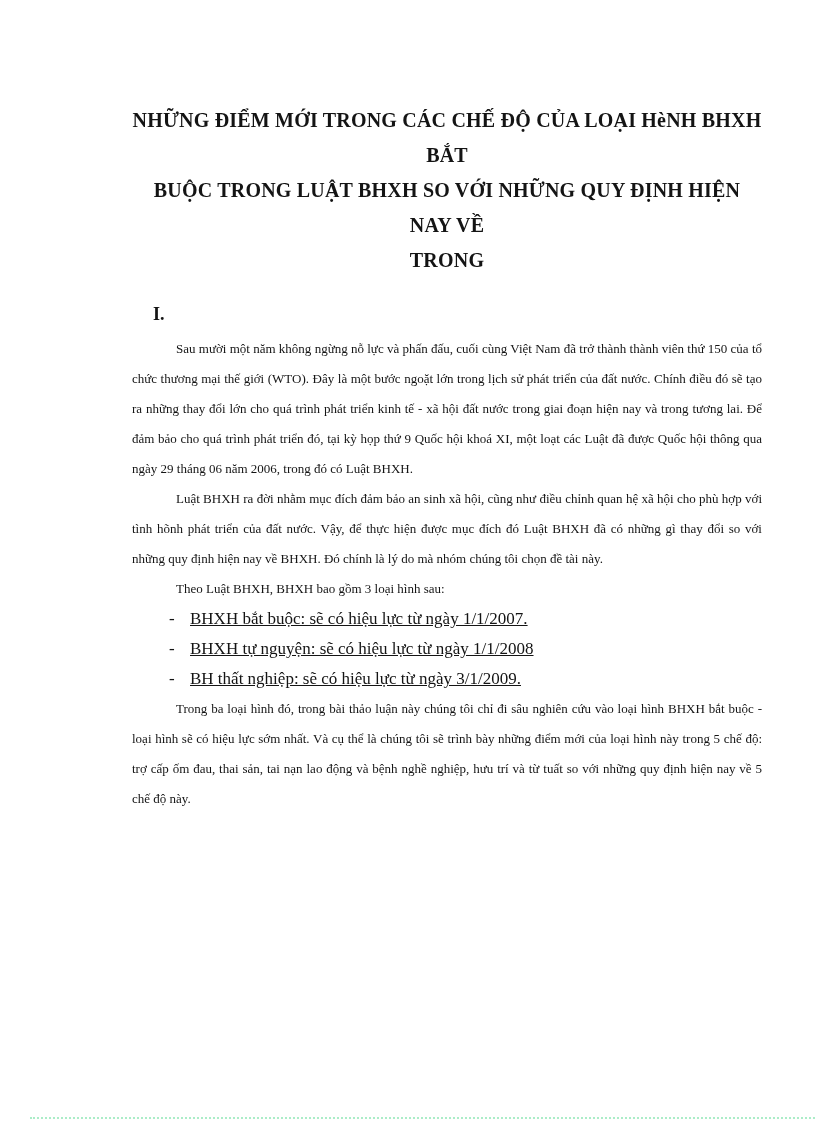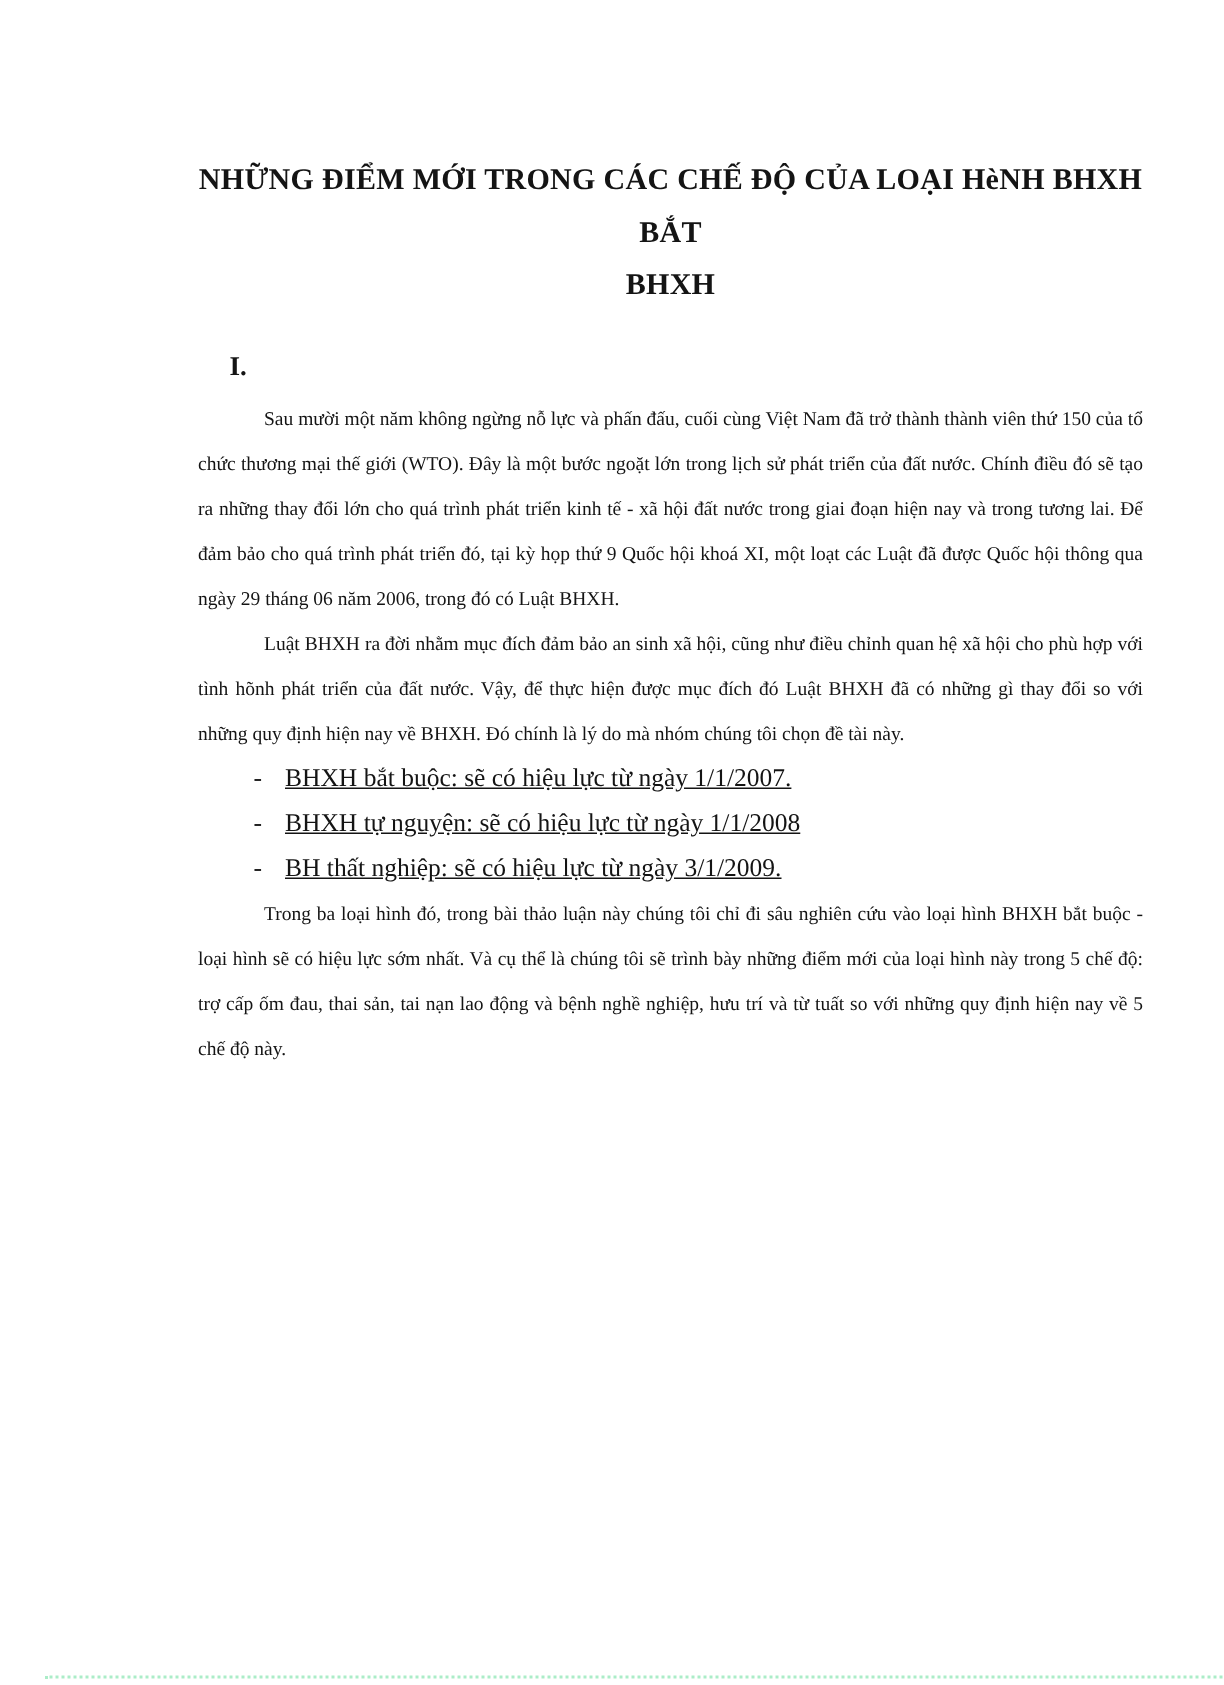--- a/index.html
+++ b/index.html
@@ -80,31 +80,33 @@
   }
 </style>
 </head>
 <body>
 
 <div class="page">
   <div class="content">
 
     <div class="doc-title">
       <div>NHỮNG ĐIỂM MỚI TRONG CÁC CHẾ ĐỘ CỦA LOẠI HèNH BHXH BẮT</div>
-      <div>BHXH</div>
+      <div>BUỘC TRONG LUẬT BHXH SO VỚI NHỮNG QUY ĐỊNH HIỆN NAY VỀ</div>
+      <div>TRONG</div>
     </div>
 
     <div class="section-heading">
       <span class="section-number">I.</span>
     </div>
 
     <p class="body-text first-para">Sau mười một năm không ngừng nỗ lực và phấn đấu, cuối cùng Việt Nam đã trở thành thành viên thứ 150 của tổ chức thương mại thế giới (WTO). Đây là một bước ngoặt lớn trong lịch sử phát triển của đất nước. Chính điều đó sẽ tạo ra những thay đổi lớn cho quá trình phát triển kinh tế - xã hội đất nước trong giai đoạn hiện nay và trong tương lai. Để đảm bảo cho quá trình phát triển đó, tại kỳ họp thứ 9 Quốc hội khoá XI, một loạt các Luật đã được Quốc hội thông qua ngày 29 tháng 06 năm 2006, trong đó có Luật BHXH.</p>
 
     <p class="body-text">Luật BHXH ra đời nhằm mục đích đảm bảo an sinh xã hội, cũng như điều chỉnh quan hệ xã hội cho phù hợp với tình hõnh phát triển của đất nước. Vậy, để thực hiện được mục đích đó Luật BHXH đã có những gì thay đổi so với những quy định hiện nay về BHXH. Đó chính là lý do mà nhóm chúng tôi chọn đề tài này.</p>
 
+    <p class="body-text">Theo Luật BHXH, BHXH bao gồm 3 loại hình sau:</p>
 
     <div class="bullet-list">
       <div class="bullet-row">
         <span class="bullet-dash">-</span>
         <span class="bullet-text">BHXH bắt buộc: sẽ có hiệu lực từ ngày 1/1/2007.</span>
       </div>
       <div class="bullet-row">
         <span class="bullet-dash">-</span>
         <span class="bullet-text">BHXH tự nguyện: sẽ có hiệu lực từ ngày 1/1/2008</span>
       </div>

